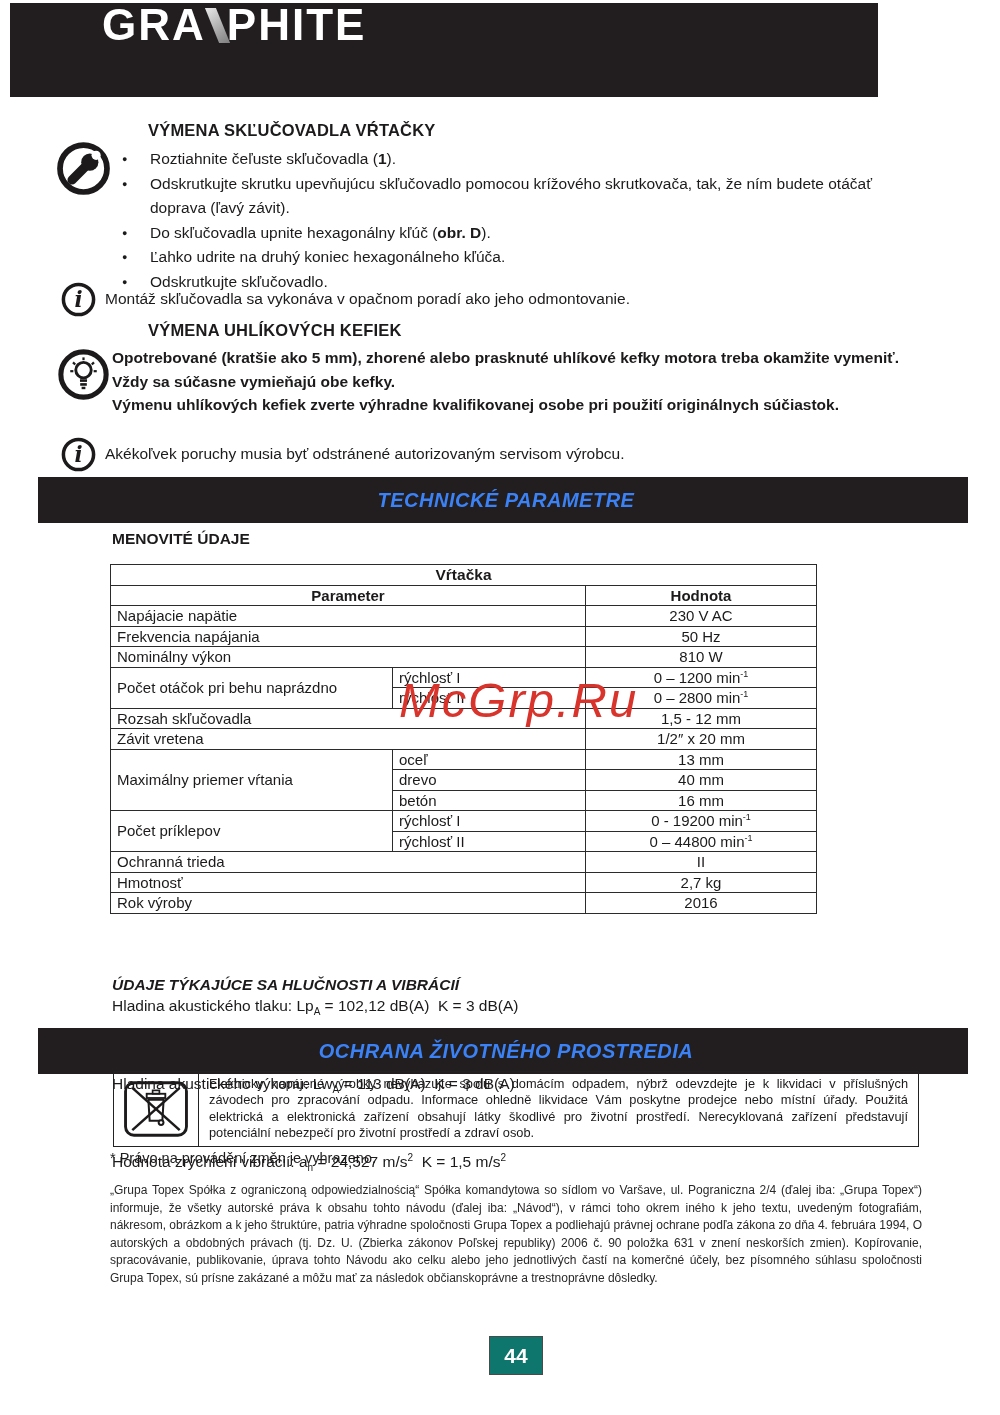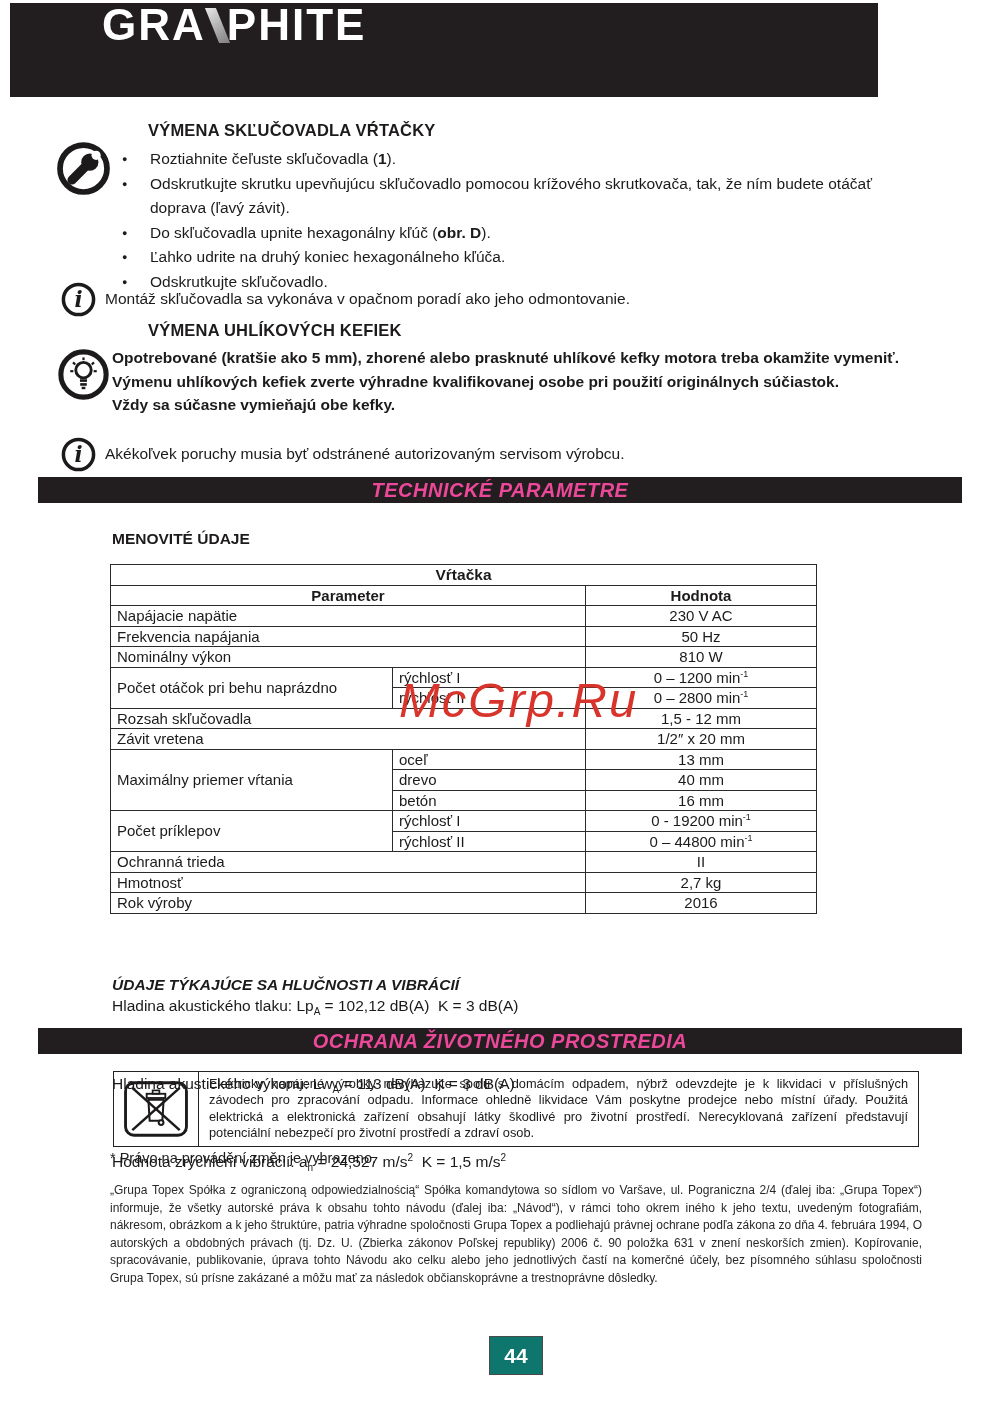--- a/index.html
+++ b/index.html
@@ -22,23 +22,23 @@
   .bullets li{list-style:none;position:relative;padding-left:38px;}
   .bullets li::before{content:"●";position:absolute;left:10px;top:0;font-size:9px;}
 
   .icon-row{position:absolute;display:flex;align-items:flex-start;}
   .icon-row .txt{font-size:15.5px;line-height:20px;margin-top:8px;margin-left:8px;}
 
   .warnings{position:absolute;left:112px;top:346px;width:812px;font-size:15.5px;font-weight:bold;
             line-height:23.5px;}
   .warnings p{margin:0;}
 
-  .banner{position:absolute;left:38px;width:924px;height:26px;background:#221e1f;color:#ec4899;
+  .banner{position:absolute;left:38px;width:924px;height:46px;background:#221e1f;color:#3b82f6;
           display:flex;align-items:center;justify-content:center;
-          font-size:20px;font-weight:bold;font-style:italic;letter-spacing:.5px;}
+          font-size:20px;font-weight:bold;font-style:italic;letter-spacing:.5px;padding-left:6px;}
 
   .h2{position:absolute;font-weight:bold;font-size:15.5px;}
 
   
   table.spec{position:absolute;left:110px;top:564px;width:706px;border-collapse:collapse;
              font-size:15px;table-layout:fixed;}
   table.spec td,table.spec th{border:1px solid #2b2b2b;height:19.5px;line-height:19.5px;
              padding:0 6px;font-weight:normal;overflow:hidden;white-space:nowrap;}
   table.spec .tt{font-weight:bold;text-align:center;font-size:15.5px;}
   table.spec .th{font-weight:bold;text-align:center;}
@@ -119,22 +119,22 @@
     <line x1="22.3" y1="36.2" x2="25.7" y2="36.2" stroke="#1c1a1a" stroke-width="2.2"></line>
     <line x1="24" y1="8.5" x2="24" y2="11" stroke="#1c1a1a" stroke-width="2"></line>
     <line x1="14.5" y1="13" x2="16.5" y2="15" stroke="#1c1a1a" stroke-width="2"></line>
     <line x1="33.5" y1="13" x2="31.5" y2="15" stroke="#1c1a1a" stroke-width="2"></line>
     <line x1="12" y1="21" x2="14.8" y2="21" stroke="#1c1a1a" stroke-width="2"></line>
     <line x1="33.2" y1="21" x2="36" y2="21" stroke="#1c1a1a" stroke-width="2"></line>
   </svg>
 
   <div class="warnings">
     <p>Opotrebované (kratšie ako 5 mm), zhorené alebo prasknuté uhlíkové kefky motora treba okamžite vymeniť.</p>
+    <p>Vždy sa súčasne vymieňajú obe kefky.</p>
     <p>Výmenu uhlíkových kefiek zverte výhradne kvalifikovanej osobe pri použití originálnych súčiastok.</p>
-    <p>Vždy sa súčasne vymieňajú obe kefky.</p>
   </div>
 
   <div class="icon-row" style="left:60px;top:436px;width:860px;">
     <svg class="icn" width="37" height="37" viewBox="0 0 38 38">
       <circle cx="19" cy="19" r="15.5" fill="none" stroke="#1c1a1a" stroke-width="3.6"></circle>
       <text x="19" y="26.5" text-anchor="middle" font-family="DejaVu Serif, serif" font-style="italic" font-weight="bold" font-size="22" fill="#1c1a1a">i</text>
     </svg>
     <div class="txt">Akékoľvek poruchy musia byť odstránené autorizovaným servisom výrobcu.</div>
   </div>
 

